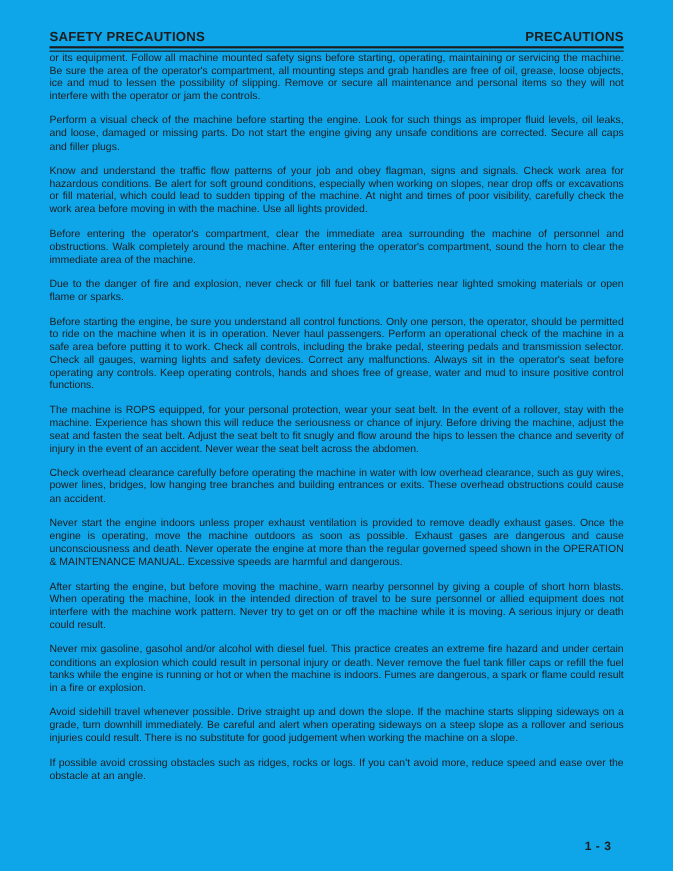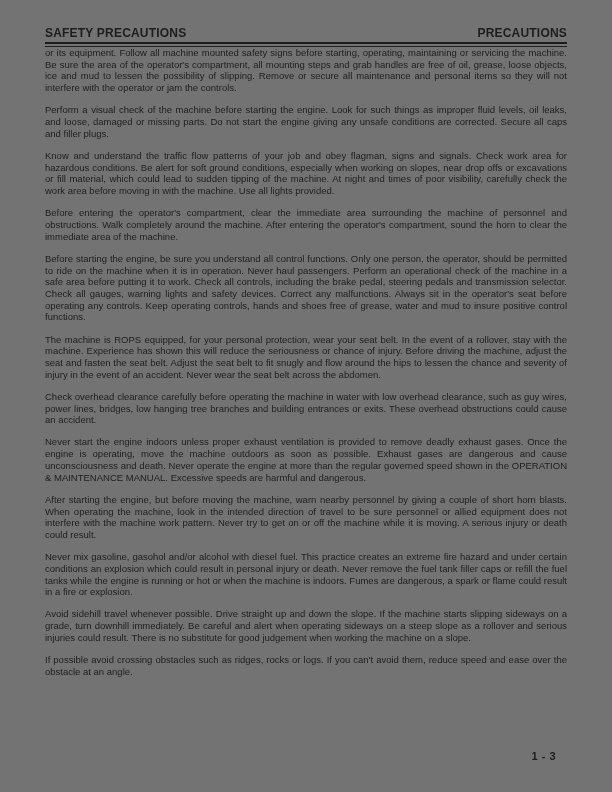--- a/index.html
+++ b/index.html
@@ -2,21 +2,21 @@
 <html><head>
 <meta charset="utf-8">
 <style>
   * { margin: 0; padding: 0; box-sizing: border-box; }
   html, body { background: #ffffff; }
   .page {
     position: relative;
     width: 612px;
     height: 792px;
     margin: 0 auto;
-    background: #737373;
+    background: #0ea5e9;
     color: #1d1d1d;
     font-family: "Liberation Sans", "DejaVu Sans", sans-serif;
     padding: 26px 45px 17px 45px;
     overflow: hidden;
   }
   .header {
     display: flex;
     justify-content: space-between;
     align-items: baseline;
     font-weight: bold;
@@ -38,21 +38,21 @@
   .body-text p { margin-bottom: 10.5px; }
   .section-heading {
     font-size: 9.5px;
     font-weight: bold;
     letter-spacing: 0.2px;
     margin-bottom: 10.5px;
     text-align: left;
   }
   .page-number {
     position: absolute;
-    bottom: 30px;
+    bottom: 16px;
     right: 56px;
     font-weight: bold;
     font-size: 11px;
     letter-spacing: 0.5px;
   }
 </style>
 </head>
 <body>
 
 <div class="page">
@@ -61,27 +61,28 @@
     <span>SAFETY PRECAUTIONS</span>
     <span>PRECAUTIONS</span>
   </div>
   <div class="header-thin-rule"></div>
 
   <div class="body-text">
     <p>or its equipment. Follow all machine mounted safety signs before starting, operating, maintaining or servicing the machine. Be sure the area of the operator's compartment, all mounting steps and grab handles are free of oil, grease, loose objects, ice and mud to lessen the possibility of slipping. Remove or secure all maintenance and personal items so they will not interfere with the operator or jam the controls.</p>
     <p>Perform a visual check of the machine before starting the engine. Look for such things as improper fluid levels, oil leaks, and loose, damaged or missing parts. Do not start the engine giving any unsafe conditions are corrected. Secure all caps and filler plugs.</p>
     <p>Know and understand the traffic flow patterns of your job and obey flagman, signs and signals. Check work area for hazardous conditions. Be alert for soft ground conditions, especially when working on slopes, near drop offs or excavations or fill material, which could lead to sudden tipping of the machine. At night and times of poor visibility, carefully check the work area before moving in with the machine. Use all lights provided.</p>
     <p>Before entering the operator's compartment, clear the immediate area surrounding the machine of personnel and obstructions. Walk completely around the machine. After entering the operator's compartment, sound the horn to clear the immediate area of the machine.</p>
+    <p>Due to the danger of fire and explosion, never check or fill fuel tank or batteries near lighted smoking materials or open flame or sparks.</p>
 
 
     <p>Before starting the engine, be sure you understand all control functions. Only one person, the operator, should be permitted to ride on the machine when it is in operation. Never haul passengers. Perform an operational check of the machine in a safe area before putting it to work. Check all controls, including the brake pedal, steering pedals and transmission selector. Check all gauges, warning lights and safety devices. Correct any malfunctions. Always sit in the operator's seat before operating any controls. Keep operating controls, hands and shoes free of grease, water and mud to insure positive control functions.</p>
     <p>The machine is ROPS equipped, for your personal protection, wear your seat belt. In the event of a rollover, stay with the machine. Experience has shown this will reduce the seriousness or chance of injury. Before driving the machine, adjust the seat and fasten the seat belt. Adjust the seat belt to fit snugly and flow around the hips to lessen the chance and severity of injury in the event of an accident. Never wear the seat belt across the abdomen.</p>
     <p>Check overhead clearance carefully before operating the machine in water with low overhead clearance, such as guy wires, power lines, bridges, low hanging tree branches and building entrances or exits. These overhead obstructions could cause an accident.</p>
     <p>Never start the engine indoors unless proper exhaust ventilation is provided to remove deadly exhaust gases. Once the engine is operating, move the machine outdoors as soon as possible. Exhaust gases are dangerous and cause unconsciousness and death. Never operate the engine at more than the regular governed speed shown in the OPERATION &amp; MAINTENANCE MANUAL. Excessive speeds are harmful and dangerous.</p>
     <p>After starting the engine, but before moving the machine, warn nearby personnel by giving a couple of short horn blasts. When operating the machine, look in the intended direction of travel to be sure personnel or allied equipment does not interfere with the machine work pattern. Never try to get on or off the machine while it is moving. A serious injury or death could result.</p>
     <p>Never mix gasoline, gasohol and/or alcohol with diesel fuel. This practice creates an extreme fire hazard and under certain conditions an explosion which could result in personal injury or death. Never remove the fuel tank filler caps or refill the fuel tanks while the engine is running or hot or when the machine is indoors. Fumes are dangerous, a spark or flame could result in a fire or explosion.</p>
     <p>Avoid sidehill travel whenever possible. Drive straight up and down the slope. If the machine starts slipping sideways on a grade, turn downhill immediately. Be careful and alert when operating sideways on a steep slope as a rollover and serious injuries could result. There is no substitute for good judgement when working the machine on a slope.</p>
-    <p>If possible avoid crossing obstacles such as ridges, rocks or logs. If you can't avoid them, reduce speed and ease over the obstacle at an angle.</p>
+    <p>If possible avoid crossing obstacles such as ridges, rocks or logs. If you can't avoid more, reduce speed and ease over the obstacle at an angle.</p>
   </div>
 
   <div class="page-number">1 - 3</div>
 
 </div>
 
 </body></html>

